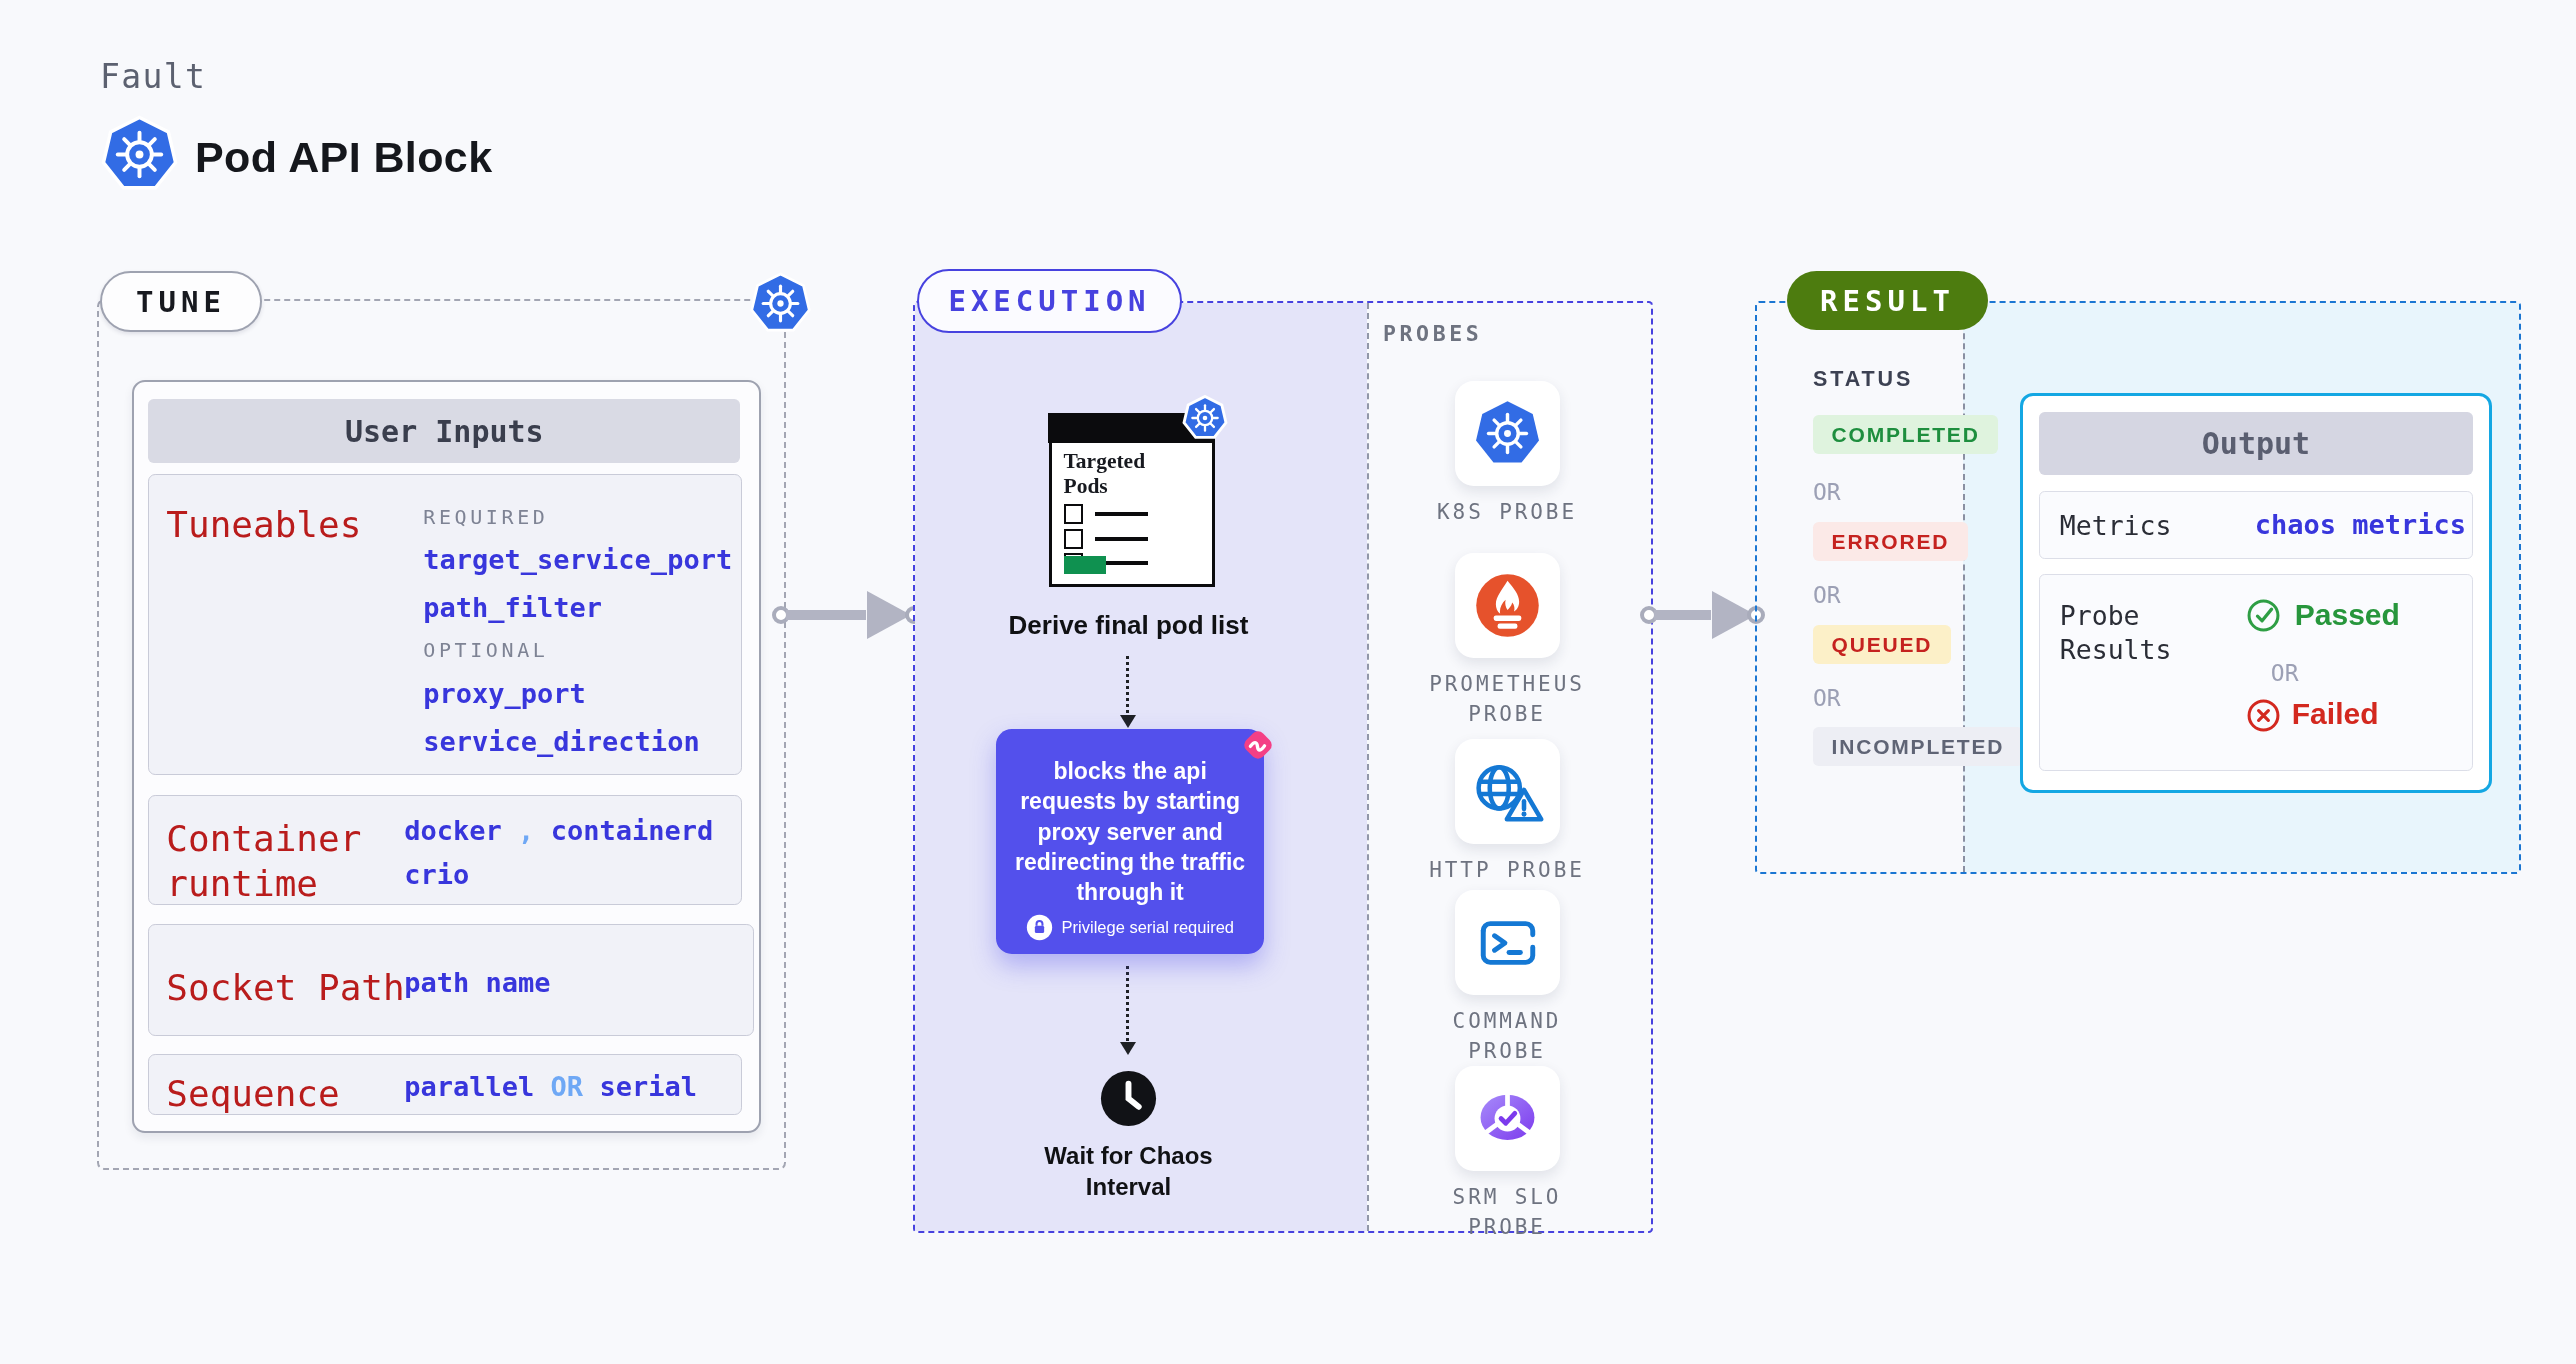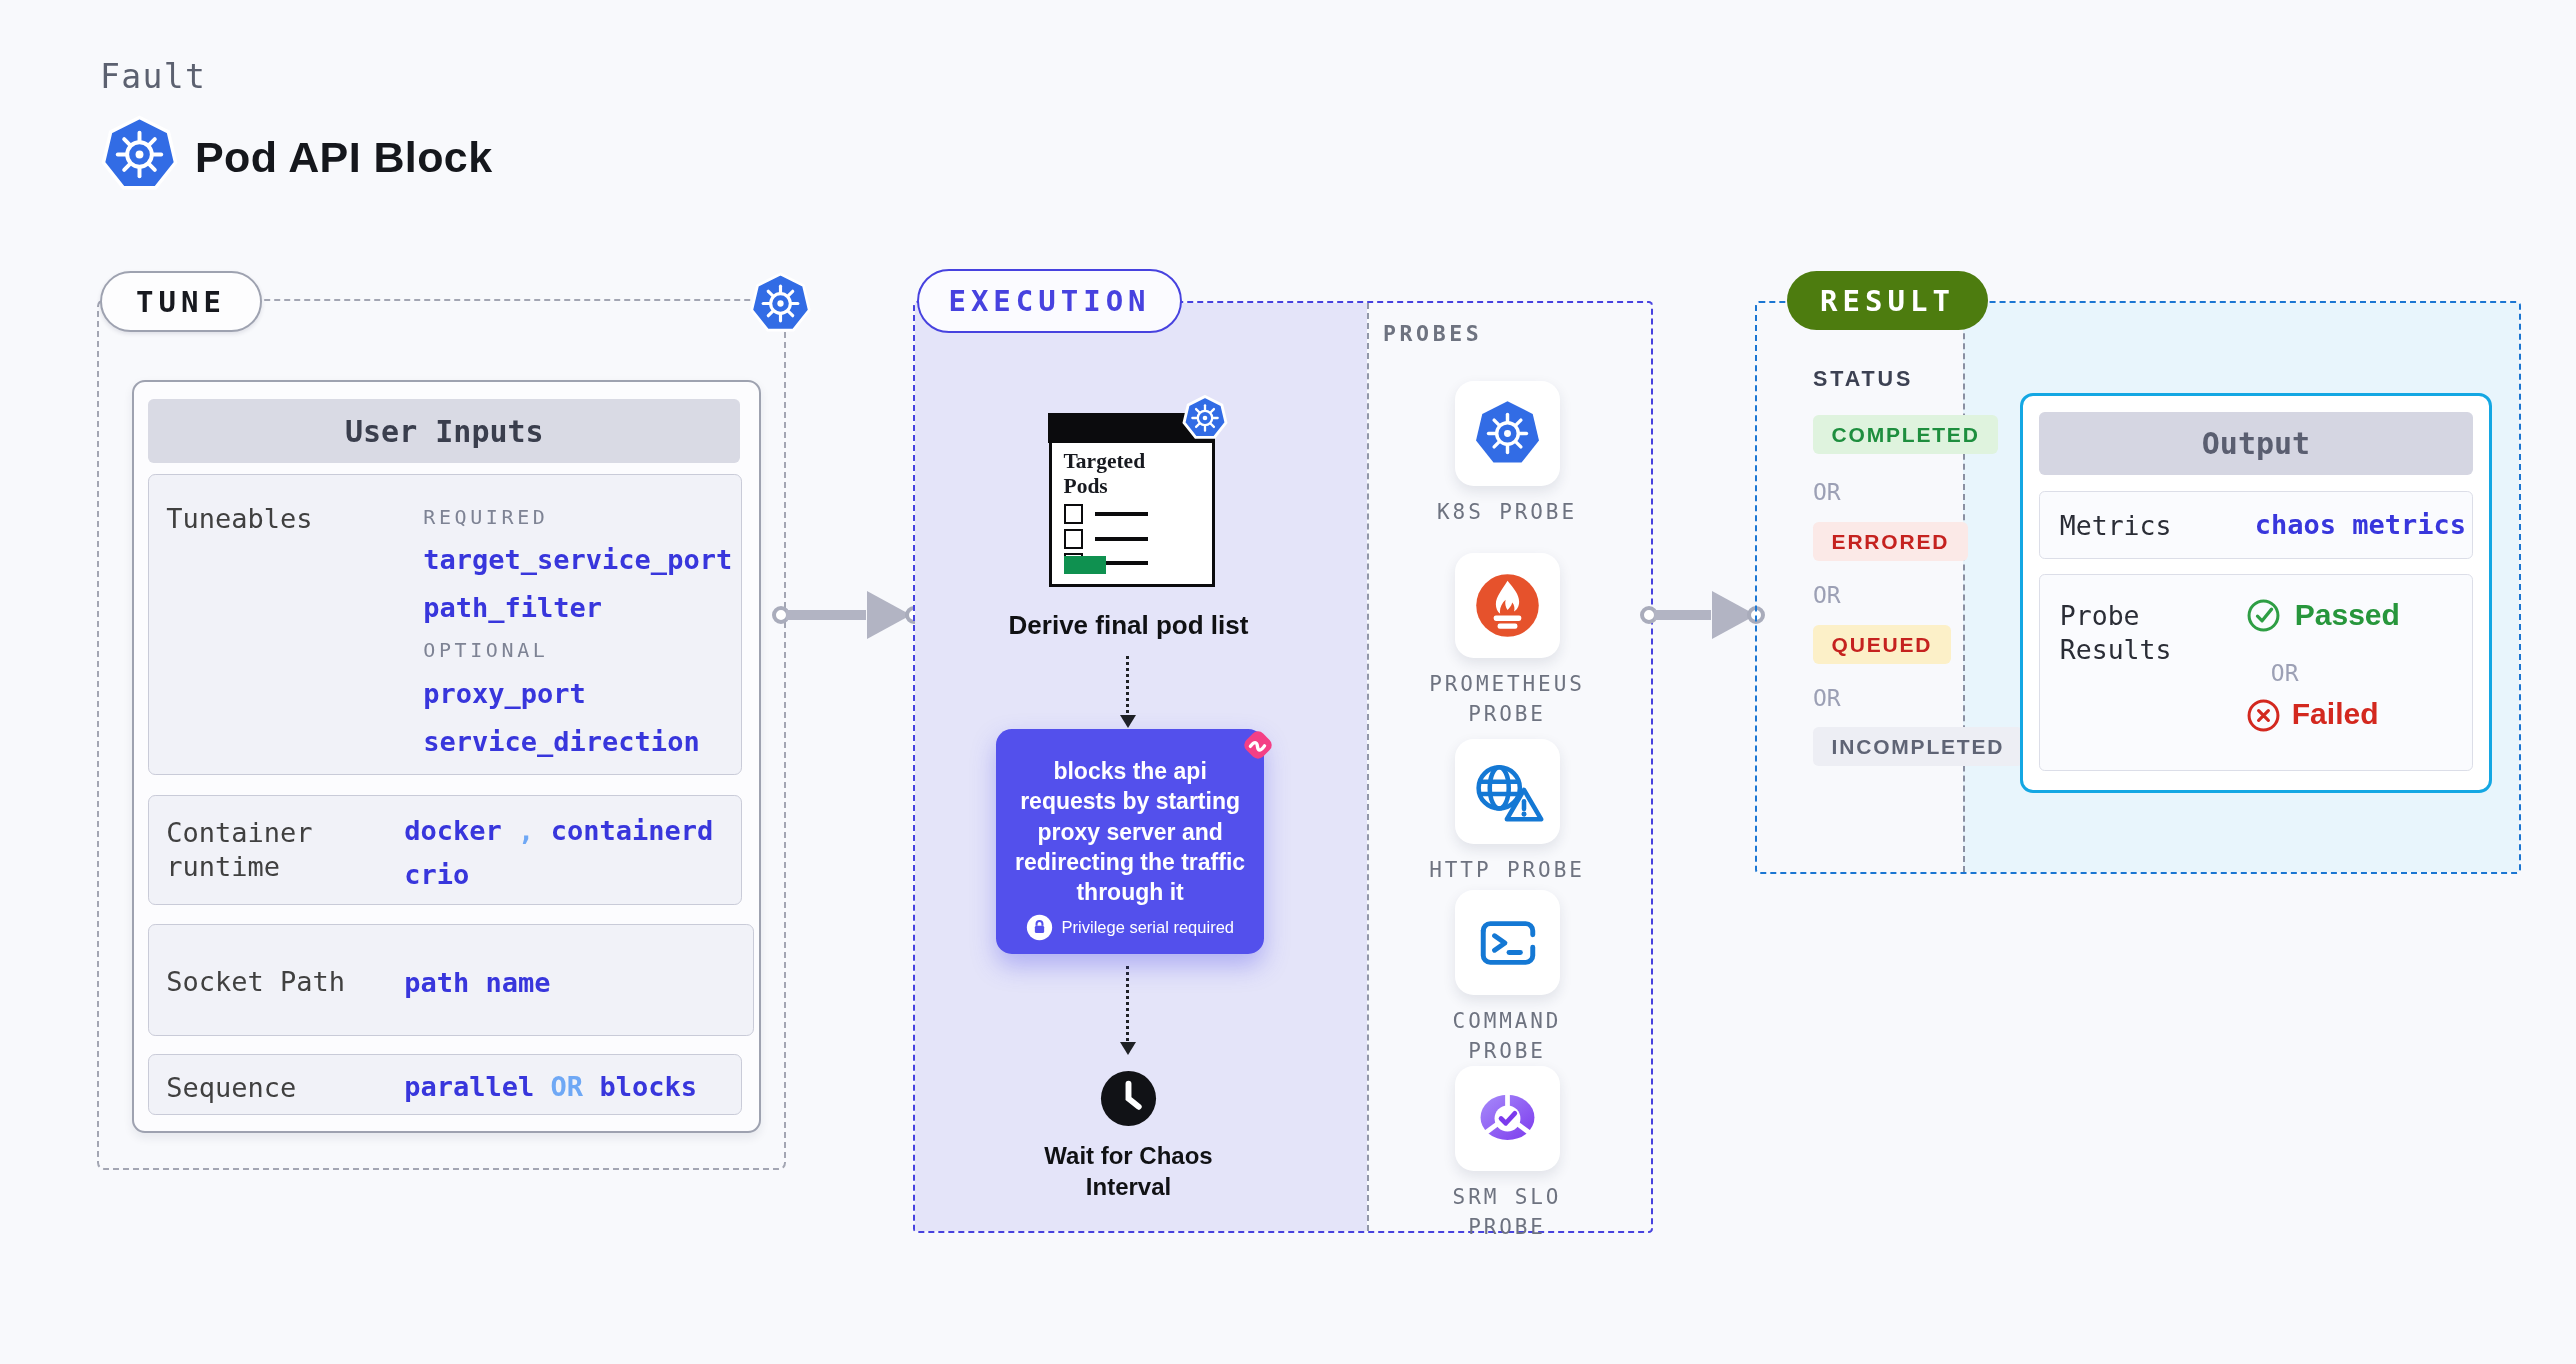--- a/index.html
+++ b/index.html
@@ -26,21 +26,21 @@
   .tune-corner-k8s{left:749px;top:272px;width:63px;height:63px;z-index:6;}
   .ui-card{left:132px;top:380px;width:625px;height:749px;background:#FCFCFE;border:2.1px solid #9EA2B0;border-radius:13px;
            box-shadow:0 4.3px 10px rgba(30,35,60,.08);}
   .ui-header{left:14.3px;top:17px;width:592px;height:64px;background:#D9DAE4;border-radius:5.7px;
              display:flex;align-items:center;justify-content:center;font-size:30px;color:#3A3E4D;font-weight:bold;}
   .ui-row{left:14.3px;width:592px;background:#F1F2F8;border:1.4px solid #C9CBD8;border-radius:7.2px;}
   .row-tuneables{top:92px;height:299px;}
   .row-runtime{top:413px;height:108px;}
   .row-socket{top:542px;height:110px;padding-left:12px;}
   .row-sequence{top:672px;height:59px;}
-  .row-label{left:17px;font-size:27px;color:#404040;line-height:1.25;}
+  .row-label{left:17px;font-size:36px;color:#b91c1c;line-height:1.25;}
   .req-opt{left:274px;font-size:20px;color:#7E8394;letter-spacing:3.6px;}
   .code{font-family:"DejaVu Sans Mono",monospace;font-size:27px;font-weight:bold;color:#3836DC;}
   .code-lite{color:#6FA8F5;}
   .tn-col{left:274px;}
 
   
   .ring{position:absolute;width:10px;height:10px;border:4.3px solid #A9ACBB;background:#fff;border-radius:50%;}
   .shaft{position:absolute;height:10px;background:#B2B4C3;}
   .ahead{position:absolute;width:0;height:0;border-top:24px solid transparent;border-bottom:24px solid transparent;border-left:44px solid #B2B4C3;}
 
@@ -175,21 +175,21 @@
     <div class="abs ui-row row-socket">
       <div class="abs row-label mono" style="top:40px;">Socket Path</div>
       <div class="abs code" style="left:255px;top:42px;">path name</div>
     </div>
 
     <div class="abs ui-row row-sequence">
       <div class="abs row-label mono" style="top:15.8px;">Sequence</div>
       <div class="abs code" style="left:255px;top:15.8px;">
         <span>parallel</span>
         <span class="code-lite">OR</span>
-        <span>blocks</span>
+        <span>serial</span>
       </div>
     </div>
   </div>
 
   <div class="abs" style="left:772px;top:582px;width:165px;height:66px;">
     <div class="ring" style="left:0;top:23.6px;"></div>
     <div class="shaft" style="left:14.3px;top:28px;width:80px;"></div>
     <div class="ahead" style="position:absolute;left:95px;top:8.6px;"></div>
     <div class="ring" style="left:133px;top:23.6px;"></div>
   </div>

